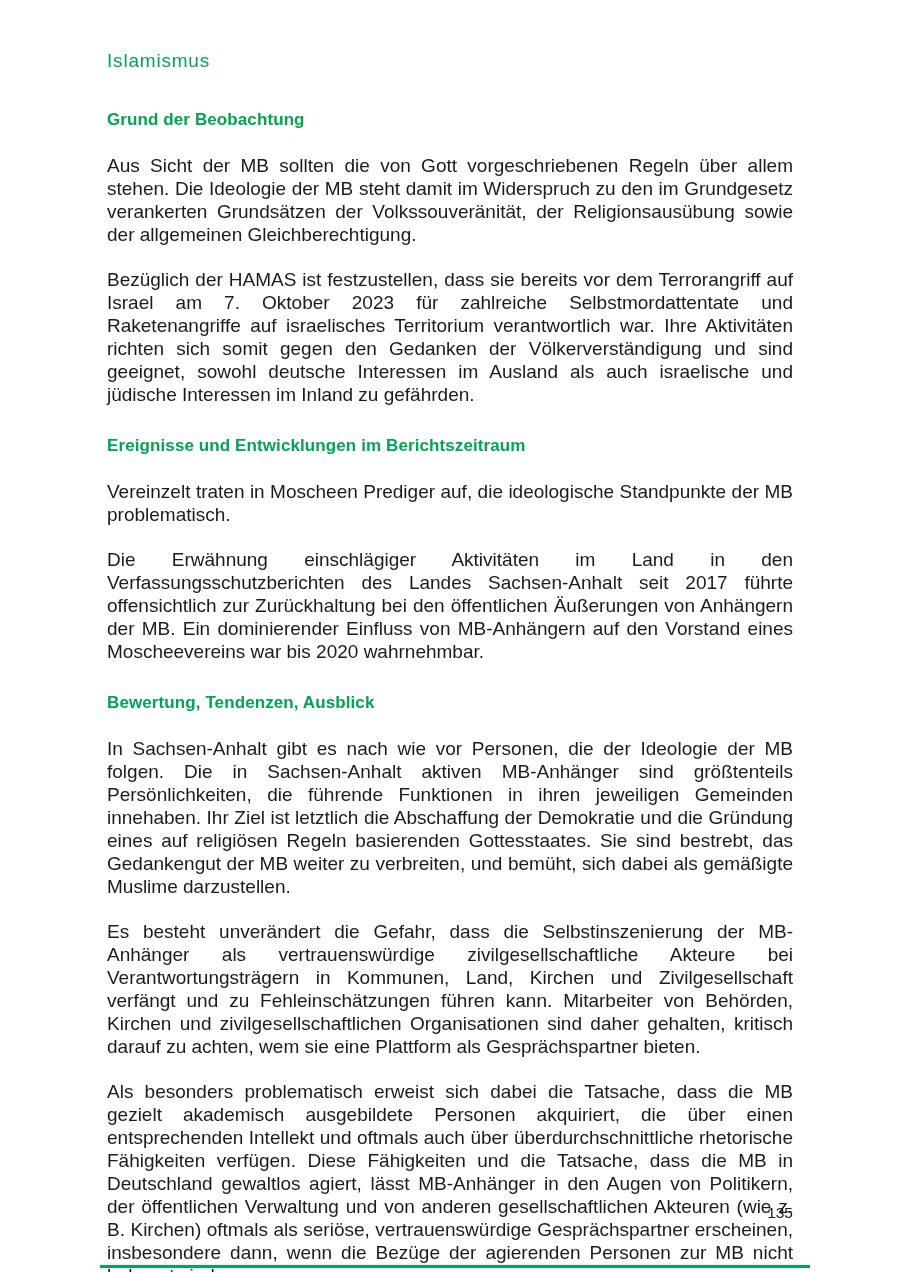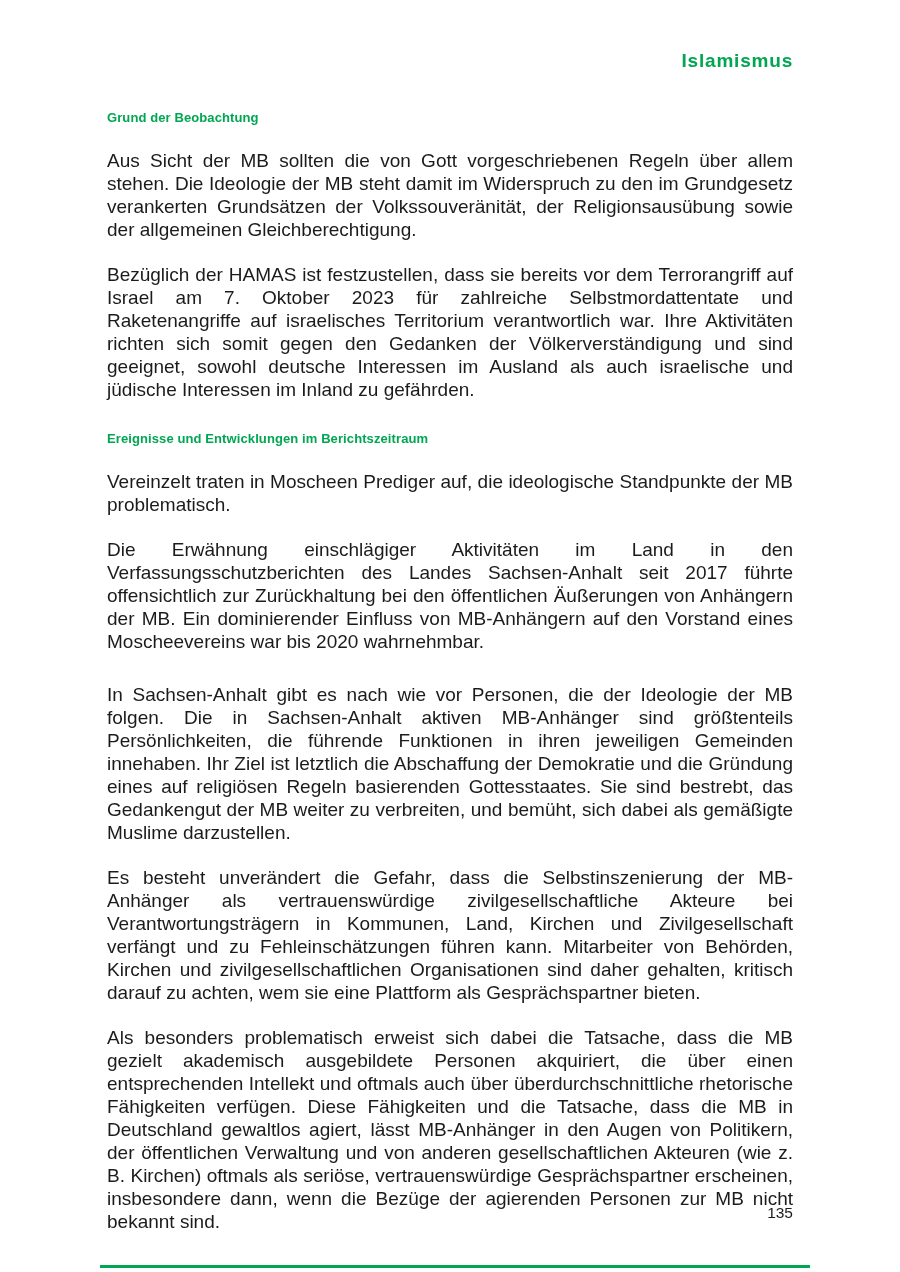--- a/index.html
+++ b/index.html
@@ -12,31 +12,31 @@
   .page {
     position: relative;
     width: 900px;
     height: 1272px;
     margin: 0 auto;
     background: #ffffff;
     padding: 50px 107px 0 107px;
     overflow: hidden;
   }
   .doc-title {
-    text-align: right;
+    text-align: left;
     color: var(--green, #00A651);
     font-size: 19px;
-    font-weight: 700;
+    font-weight: 400;
     letter-spacing: 0.8px;
     margin-bottom: 38px;
   }
   .section { margin-bottom: 30px; }
   .section-heading {
     color: var(--green, #00A651);
-    font-size: 13px;
+    font-size: 17px;
     font-weight: 700;
     margin-bottom: 24px;
     letter-spacing: 0.1px;
   }
   .body-para {
     font-size: 19px;
     line-height: 23px;
     text-align: justify;
     margin-bottom: 22px;
     hyphens: auto;
@@ -71,20 +71,21 @@
     <p class="body-para">Bezüglich der HAMAS ist festzustellen, dass sie bereits vor dem Terrorangriff auf Israel am 7. Oktober 2023 für zahlreiche Selbstmordattentate und Raketenangriffe auf israelisches Territorium verantwortlich war. Ihre Aktivitäten richten sich somit gegen den Gedanken der Völkerverständigung und sind geeignet, sowohl deutsche Interessen im Ausland als auch israelische und jüdische Interessen im Inland zu gefährden.</p>
   </section>
 
   <section class="section">
     <h2 class="section-heading">Ereignisse und Entwicklungen im Berichtszeitraum</h2>
     <p class="body-para">Vereinzelt traten in Moscheen Prediger auf, die ideologische Standpunkte der MB problematisch.</p>
     <p class="body-para">Die Erwähnung einschlägiger Aktivitäten im Land in den Verfassungsschutzberichten des Landes Sachsen-Anhalt seit 2017 führte offensichtlich zur Zurückhaltung bei den öffentlichen Äußerungen von Anhängern der MB. Ein dominierender Einfluss von MB-Anhängern auf den Vorstand eines Moscheevereins war bis 2020 wahrnehmbar.</p>
   </section>
 
   <section class="section">
+    <h2 class="section-heading">Bewertung, Tendenzen, Ausblick</h2>
     <p class="body-para">In Sachsen-Anhalt gibt es nach wie vor Personen, die der Ideologie der MB folgen. Die in Sachsen-Anhalt aktiven MB-Anhänger sind größtenteils Persönlichkeiten, die führende Funktionen in ihren jeweiligen Gemeinden innehaben. Ihr Ziel ist letztlich die Abschaffung der Demokratie und die Gründung eines auf religiösen Regeln basierenden Gottesstaates. Sie sind bestrebt, das Gedankengut der MB weiter zu verbreiten, und bemüht, sich dabei als gemäßigte Muslime darzustellen.</p>
     <p class="body-para">Es besteht unverändert die Gefahr, dass die Selbstinszenierung der MB-Anhänger als vertrauenswürdige zivilgesellschaftliche Akteure bei Verantwortungsträgern in Kommunen, Land, Kirchen und Zivilgesellschaft verfängt und zu Fehleinschätzungen führen kann. Mitarbeiter von Behörden, Kirchen und zivilgesellschaftlichen Organisationen sind daher gehalten, kritisch darauf zu achten, wem sie eine Plattform als Gesprächspartner bieten.</p>
     <p class="body-para">Als besonders problematisch erweist sich dabei die Tatsache, dass die MB gezielt akademisch ausgebildete Personen akquiriert, die über einen entsprechenden Intellekt und oftmals auch über überdurchschnittliche rhetorische Fähigkeiten verfügen. Diese Fähigkeiten und die Tatsache, dass die MB in Deutschland gewaltlos agiert, lässt MB-Anhänger in den Augen von Politikern, der öffentlichen Verwaltung und von anderen gesellschaftlichen Akteuren (wie z. B. Kirchen) oftmals als seriöse, vertrauenswürdige Gesprächspartner erscheinen, insbesondere dann, wenn die Bezüge der agierenden Personen zur MB nicht bekannt sind.</p>
   </section>
 
   <div class="page-number">135</div>
 
   <div class="footer-rule"></div>
 
 </div>

